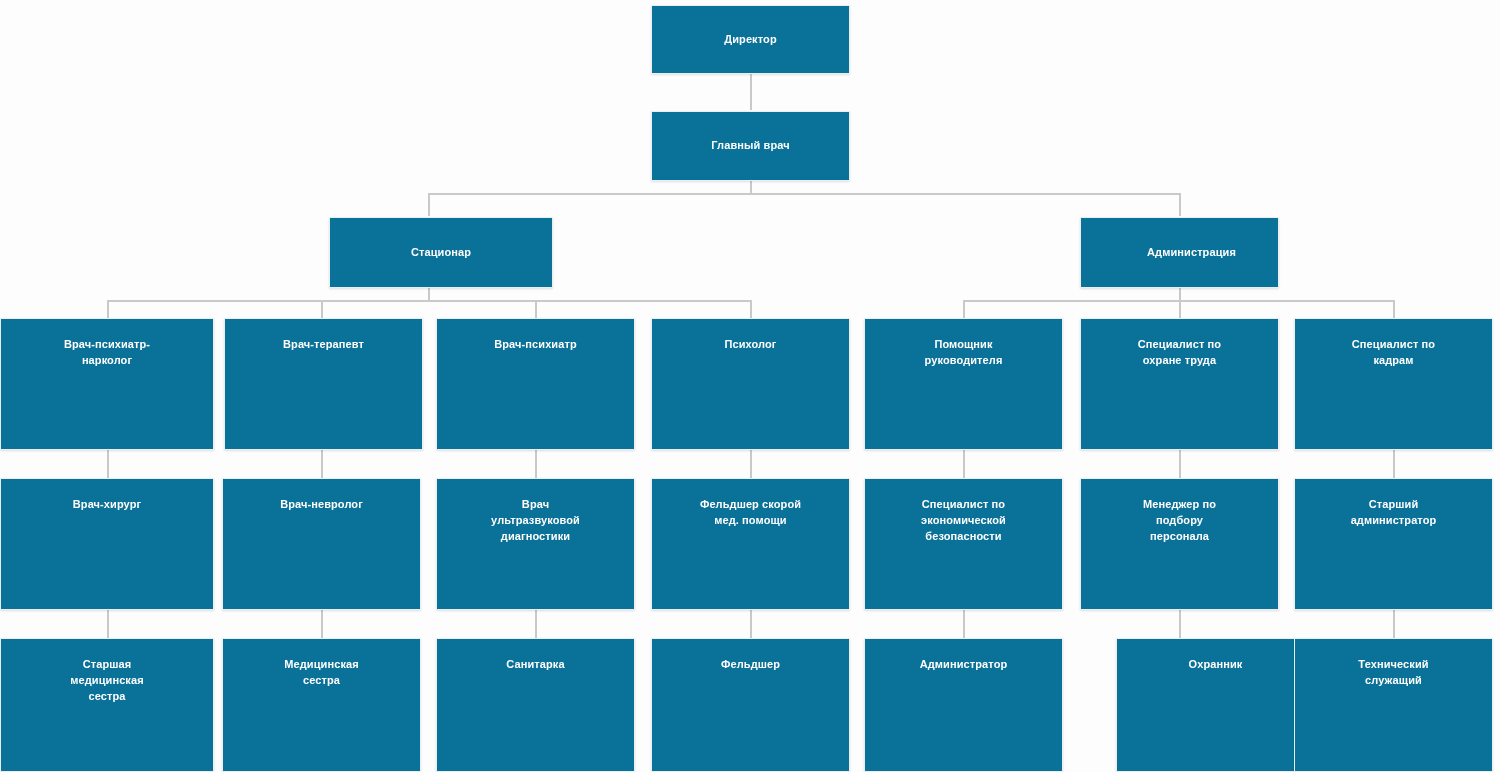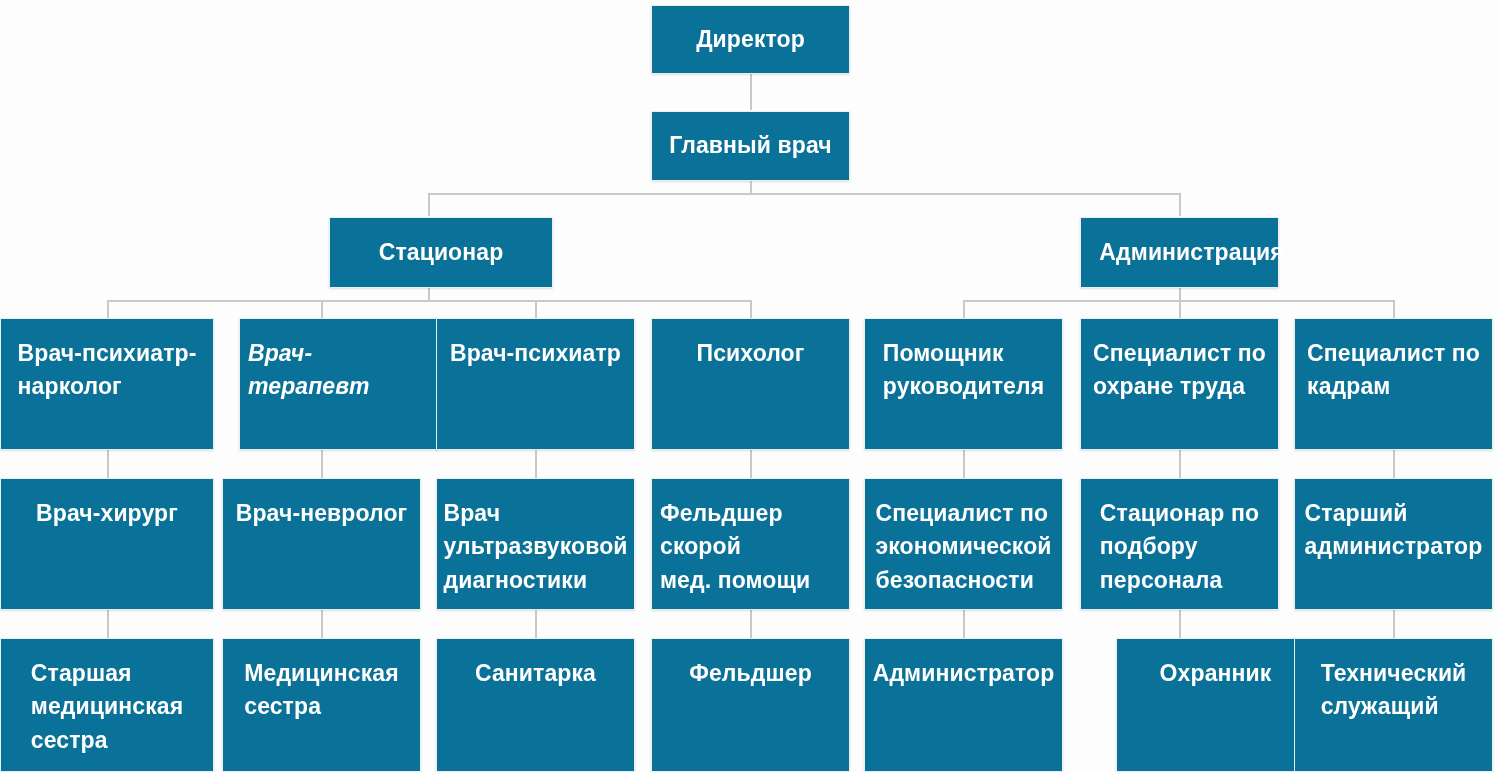--- a/index.html
+++ b/index.html
@@ -17,22 +17,23 @@
   #chart-root {
     position: relative;
     width: 1500px;
     height: 772px;
   }
   .node-box {
     position: absolute;
     background: #0a7198;
     color: #ffffff;
     font-weight: bold;
-    font-size: 23px;
+    font-size: 11px;
     line-height: 1.45;
+    text-align: center;
     display: flex;
     align-items: flex-start;
     justify-content: center;
     box-sizing: border-box;
     border: 1px solid #e9eef0;
     box-shadow: 0 1px 2px rgba(0,0,0,0.12);
     padding-top: 18px;
     letter-spacing: 0.1px;
     text-rendering: optimizeLegibility;
   }
@@ -105,21 +106,21 @@
     <span class="node-label">Стационар</span>
   </div>
   <div class="node-box centered" style="left:1080px; top:217px; width:199px; height:71px;padding-left:24px;">
     <span class="node-label">Администрация</span>
   </div>
 
   <div class="node-box" style="left:0px; top:318px; width:214px; height:132px;">
     <span class="node-label">Врач-психиатр-
 нарколог</span>
   </div>
-  <div class="node-box" style="left:239px; top:318px; width:199px; height:132px;font-style:italic;">
+  <div class="node-box" style="left:224px; top:318px; width:199px; height:132px;">
     <span class="node-label">Врач-терапевт</span>
   </div>
   <div class="node-box" style="left:436px; top:318px; width:199px; height:132px;">
     <span class="node-label">Врач-психиатр</span>
   </div>
   <div class="node-box" style="left:651px; top:318px; width:199px; height:132px;">
     <span class="node-label">Психолог</span>
   </div>
   <div class="node-box" style="left:864px; top:318px; width:199px; height:132px;">
     <span class="node-label">Помощник
@@ -148,21 +149,21 @@
   <div class="node-box" style="left:651px; top:478px; width:199px; height:132px;">
     <span class="node-label">Фельдшер скорой
 мед. помощи</span>
   </div>
   <div class="node-box" style="left:864px; top:478px; width:199px; height:132px;">
     <span class="node-label">Специалист по
 экономической
 безопасности</span>
   </div>
   <div class="node-box" style="left:1080px; top:478px; width:199px; height:132px;">
-    <span class="node-label">Стационар по
+    <span class="node-label">Менеджер по
 подбору
 персонала</span>
   </div>
   <div class="node-box" style="left:1294px; top:478px; width:199px; height:132px;">
     <span class="node-label">Старший
 администратор</span>
   </div>
 
   <div class="node-box" style="left:0px; top:638px; width:214px; height:134px;">
     <span class="node-label">Старшая

